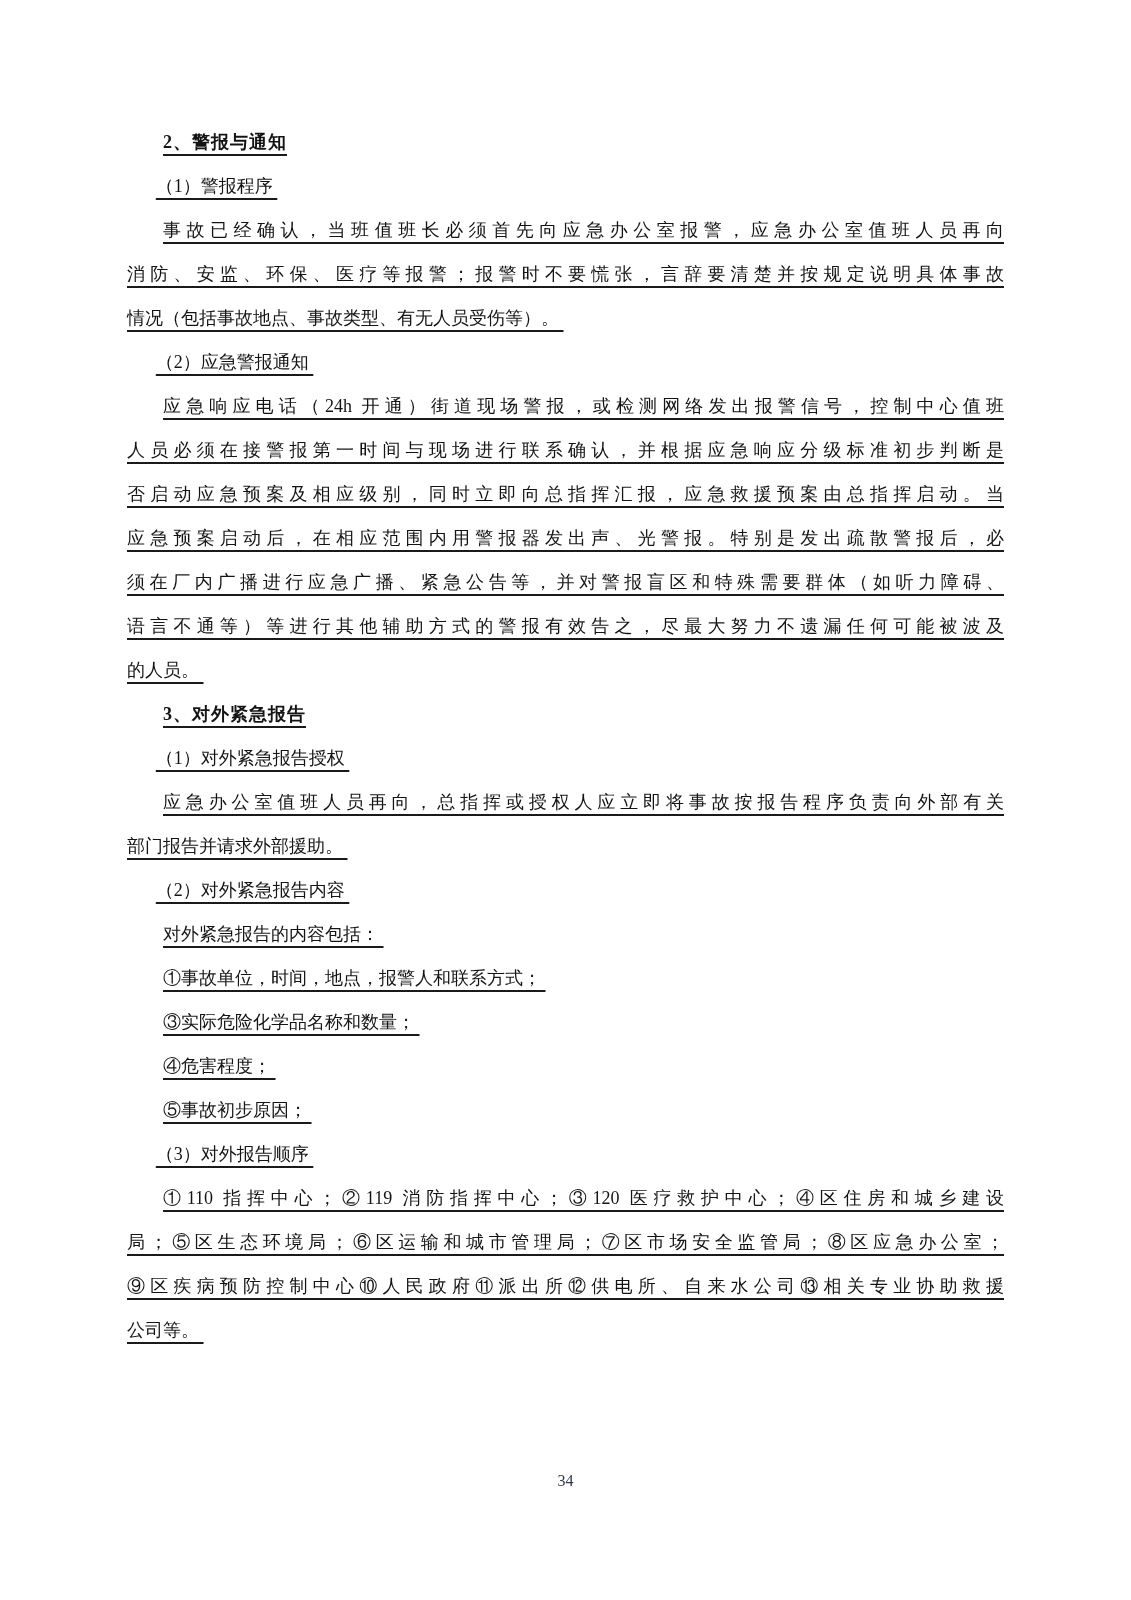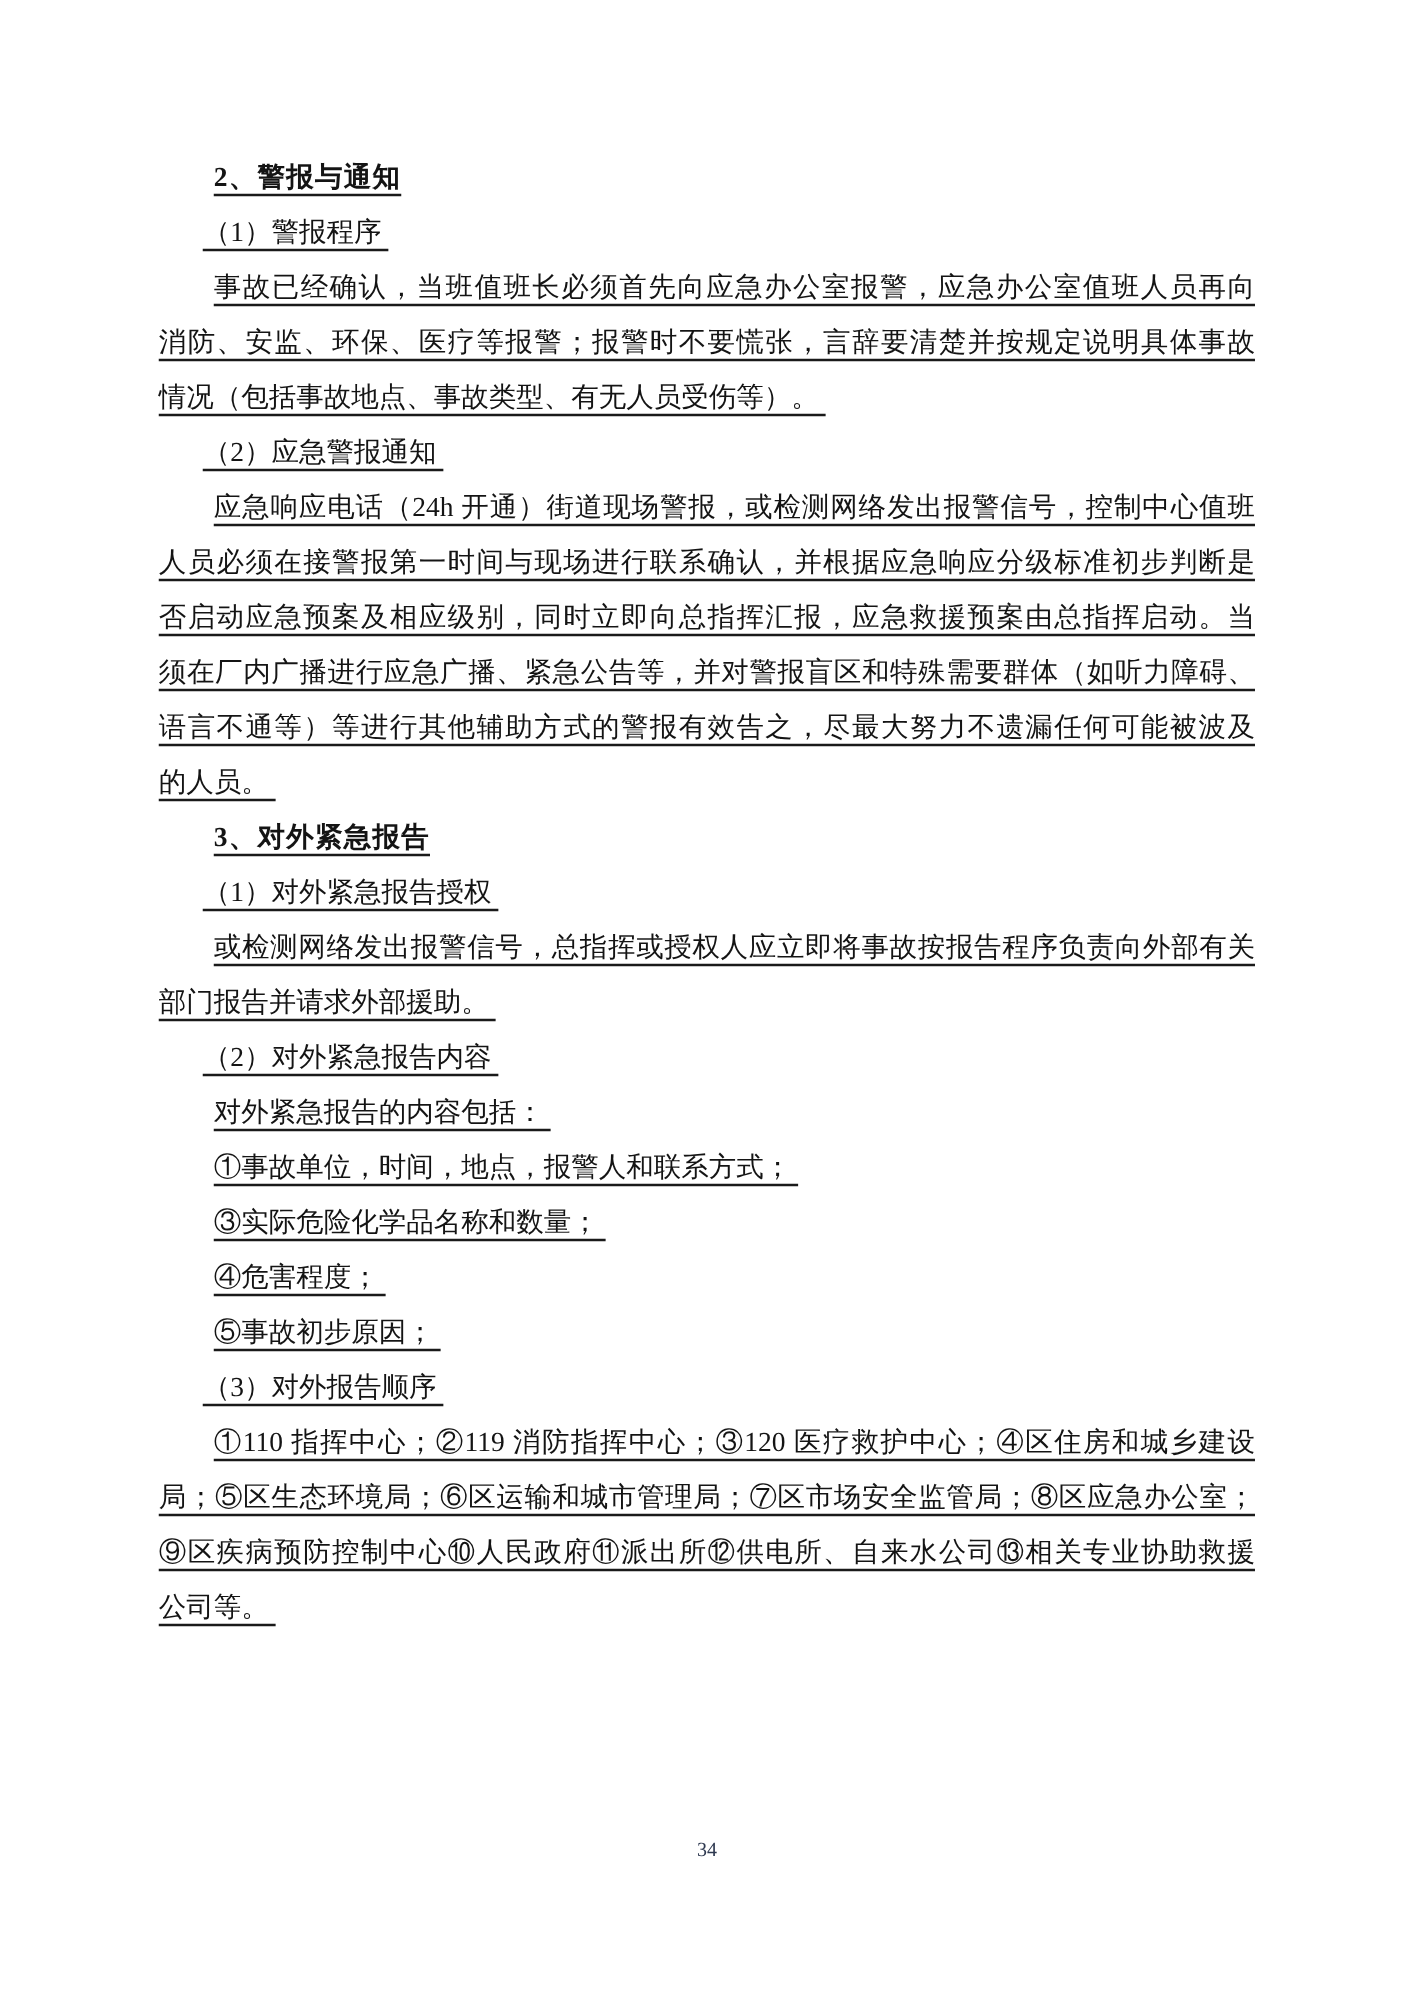--- a/index.html
+++ b/index.html
@@ -15,21 +15,21 @@
     font-family: "Liberation Serif", "DejaVu Serif", serif;
     color: #141414;
   }
   .doc {
     position: absolute;
     left: 127px;
     top: 120px;
     width: 877px;
   }
   .ln {
-    font-size: 22px;
+    font-size: 18px;
     line-height: 44px;
     white-space: pre-wrap;
     text-decoration: underline;
     text-decoration-thickness: 2px;
     text-underline-offset: 6px;
     text-decoration-color: #1a1a1a;
   }
   .h {
     font-weight: bold;
     text-indent: 2em;
@@ -61,26 +61,27 @@
 <div class="doc">
   <div class="ln h">2、警报与通知</div>
   <div class="ln sub">（1）警报程序 </div>
   <div class="ln first just">事故已经确认，当班值班长必须首先向应急办公室报警，应急办公室值班人员再向</div>
   <div class="ln cont just">消防、安监、环保、医疗等报警；报警时不要慌张，言辞要清楚并按规定说明具体事故</div>
   <div class="ln cont">情况（包括事故地点、事故类型、有无人员受伤等）。 </div>
   <div class="ln sub">（2）应急警报通知 </div>
   <div class="ln first just">应急响应电话（24h 开通）街道现场警报，或检测网络发出报警信号，控制中心值班</div>
   <div class="ln cont just">人员必须在接警报第一时间与现场进行联系确认，并根据应急响应分级标准初步判断是</div>
   <div class="ln cont just">否启动应急预案及相应级别，同时立即向总指挥汇报，应急救援预案由总指挥启动。当</div>
+  <div class="ln cont just">应急预案启动后，在相应范围内用警报器发出声、光警报。特别是发出疏散警报后，必</div>
   <div class="ln cont just">须在厂内广播进行应急广播、紧急公告等，并对警报盲区和特殊需要群体（如听力障碍、</div>
   <div class="ln cont just">语言不通等）等进行其他辅助方式的警报有效告之，尽最大努力不遗漏任何可能被波及</div>
   <div class="ln cont">的人员。 </div>
   <div class="ln h">3、对外紧急报告</div>
   <div class="ln sub">（1）对外紧急报告授权 </div>
-  <div class="ln first just">或检测网络发出报警信号，总指挥或授权人应立即将事故按报告程序负责向外部有关</div>
+  <div class="ln first just">应急办公室值班人员再向，总指挥或授权人应立即将事故按报告程序负责向外部有关</div>
   <div class="ln cont">部门报告并请求外部援助。 </div>
   <div class="ln sub">（2）对外紧急报告内容 </div>
   <div class="ln item">对外紧急报告的内容包括： </div>
   <div class="ln item">①事故单位，时间，地点，报警人和联系方式； </div>
   <div class="ln item">③实际危险化学品名称和数量； </div>
   <div class="ln item">④危害程度； </div>
   <div class="ln item">⑤事故初步原因； </div>
   <div class="ln sub">（3）对外报告顺序 </div>
   <div class="ln first just">①110 指挥中心；②119 消防指挥中心；③120 医疗救护中心；④区住房和城乡建设</div>
   <div class="ln cont just">局；⑤区生态环境局；⑥区运输和城市管理局；⑦区市场安全监管局；⑧区应急办公室；</div>

